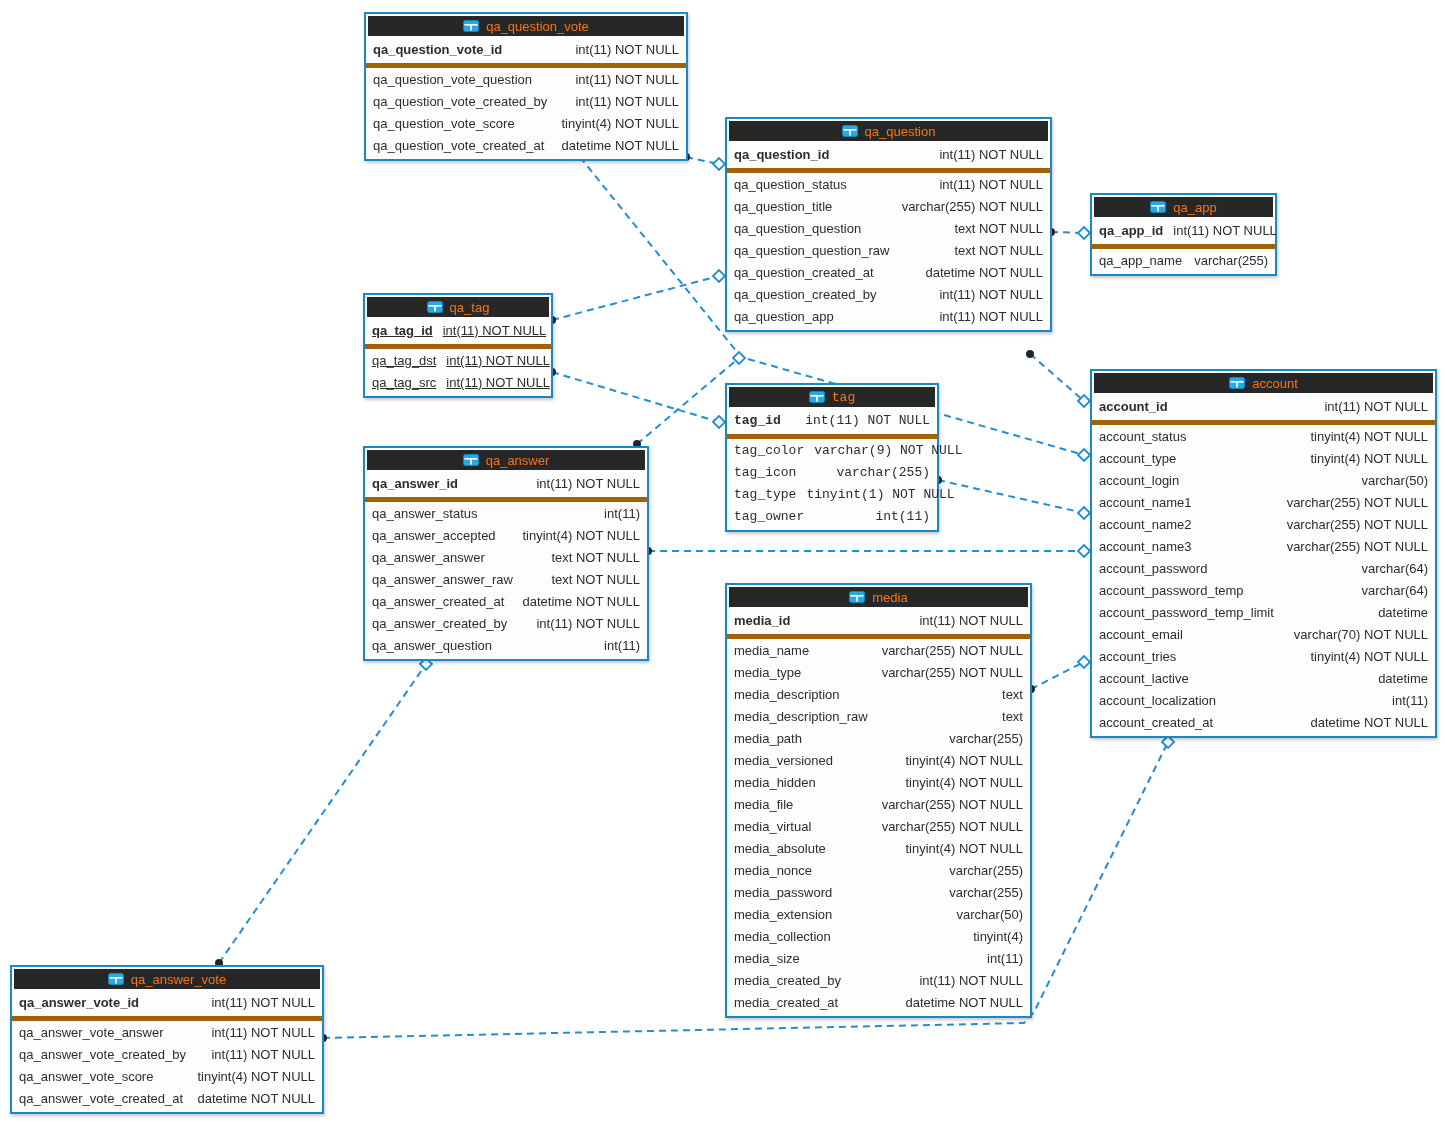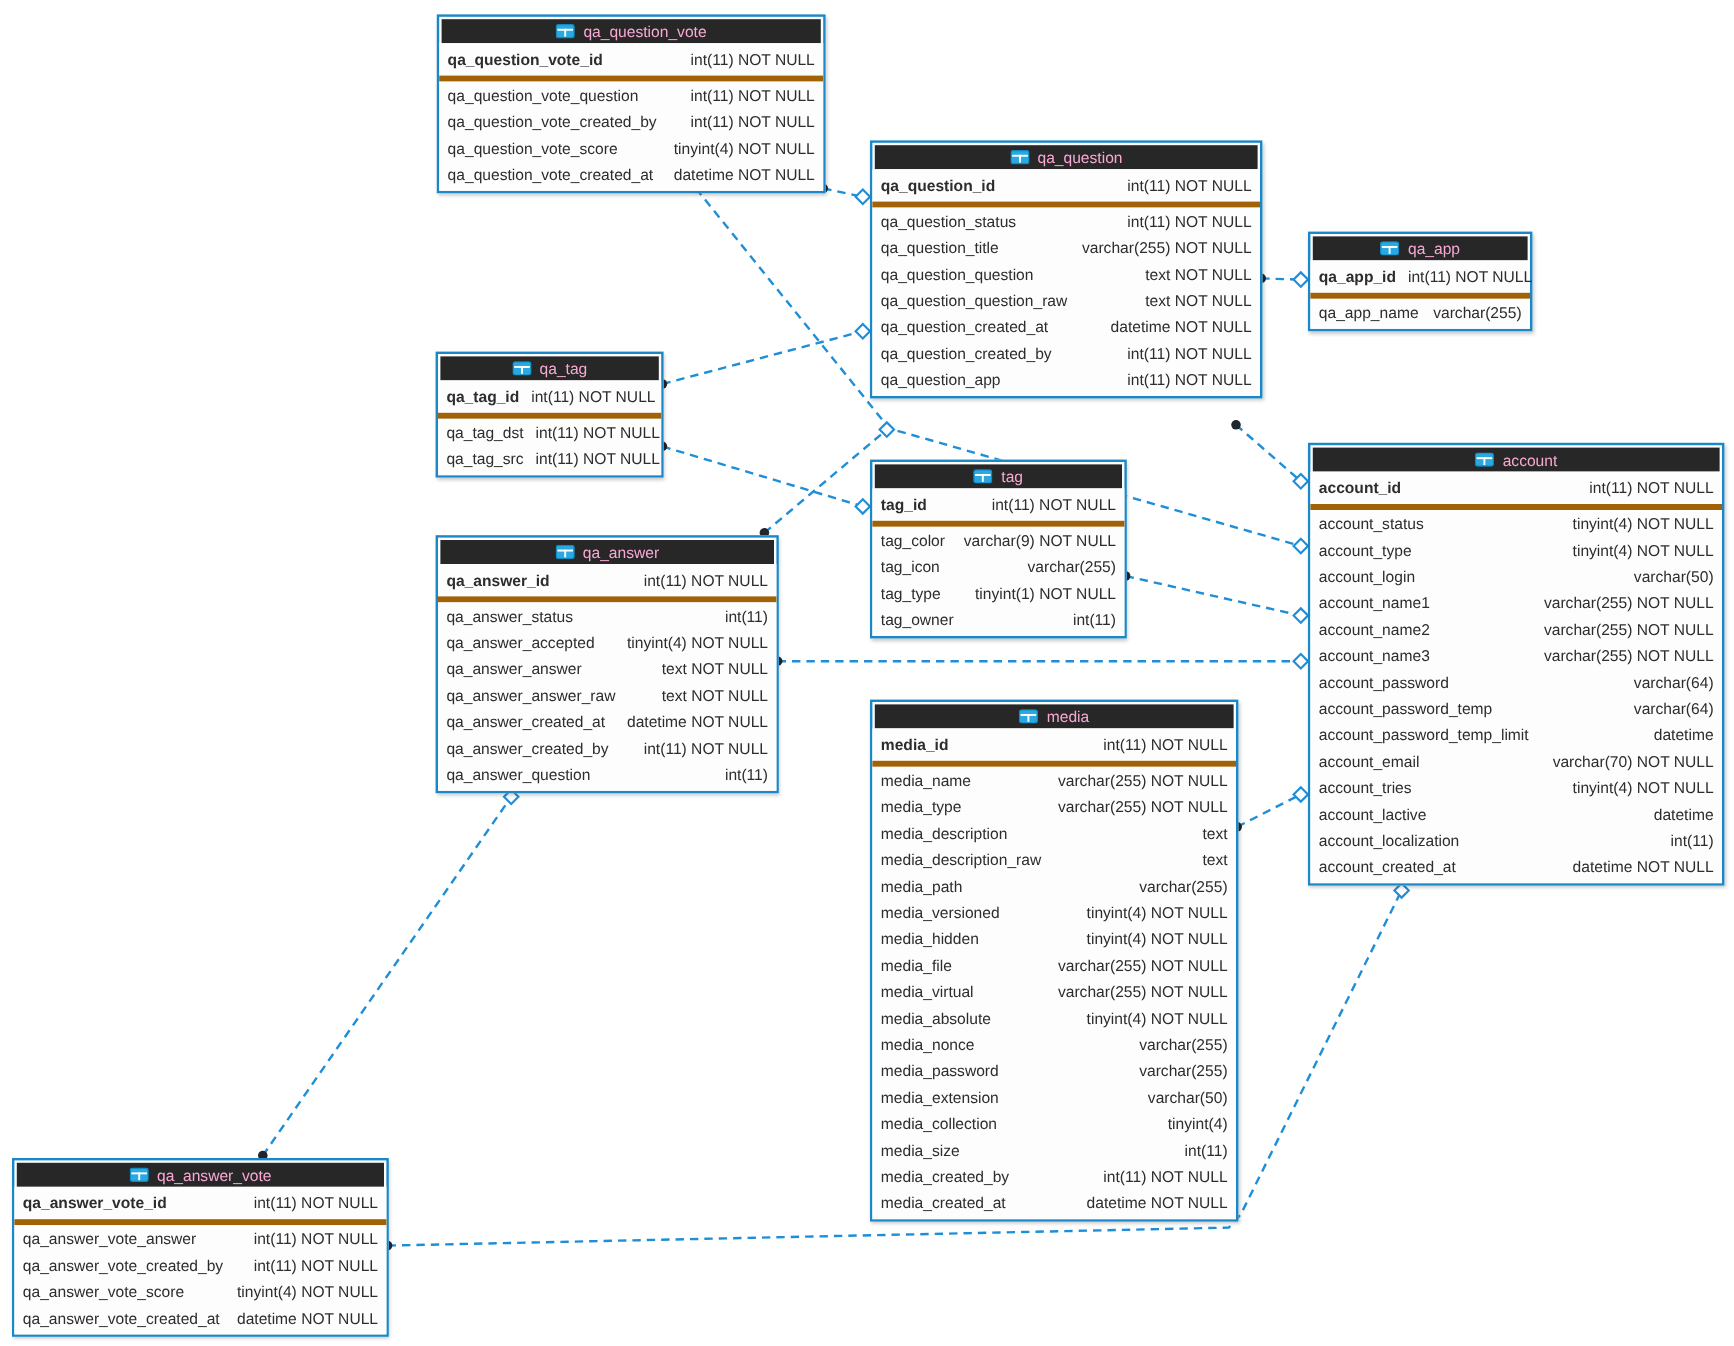--- a/index.html
+++ b/index.html
@@ -8,21 +8,21 @@
     font-family:"Liberation Sans","DejaVu Sans",sans-serif;overflow:hidden;
   }
   #diagram{position:absolute;inset:0;}
   #relations-layer{position:absolute;left:0;top:0;z-index:1;}
   .db-table{
     position:absolute;z-index:2;background:#fdfdfd;
     border:2px solid #1a87c9;box-shadow:1px 2px 3px rgba(0,0,0,.22);
     font-size:13px;color:#2d2d2d;
   }
   .thead{
-    background:#272727;color:#f9a8d4;margin:2px 2px 0 2px;height:20px;
+    background:#272727;color:#f97316;margin:2px 2px 0 2px;height:20px;
     display:flex;align-items:center;justify-content:center;gap:7px;
     font-size:13px;white-space:nowrap;
   }
   .thead svg{flex:0 0 auto;display:block;}
   .pksec{padding:1px 0 2px 0;border-bottom:5px solid #a16207;background:#fdfdfd;}
   .colsec{padding:0 0 3px 0;background:#fdfdfd;}
   .row{
     display:flex;justify-content:space-between;align-items:center;
     height:22px;padding:0 7px;white-space:nowrap;gap:10px;
   }
@@ -192,21 +192,21 @@
           <span class="ctype">int(11) NOT NULL</span>
         </div>
       </div>
       <div class="colsec">
         <div class="row">
           <span class="cname">qa_app_name</span>
           <span class="ctype">varchar(255)</span>
         </div>
       </div>
     </div>
-    <div class="db-table" style="left: 363px; top: 293px; width: 186px;">
+    <div class="db-table" style="left: 363px; top: 293px; width: 186px; text-decoration: underline;">
       <div class="thead">
         <svg width="16" height="12" viewBox="0 0 16 12">
           <rect x="0.5" y="0.5" width="15" height="11" rx="2" fill="#29a8e2" stroke="#0f8ac0"></rect>
           <rect x="1.5" y="4" width="13" height="1.6" fill="#ffffff"></rect>
           <rect x="7.2" y="4" width="1.6" height="6.5" fill="#ffffff"></rect>
         </svg>
         <span>qa_tag</span>
       </div>
       <div class="pksec">
         <div class="row">
@@ -218,21 +218,21 @@
         <div class="row">
           <span class="cname">qa_tag_dst</span>
           <span class="ctype">int(11) NOT NULL</span>
         </div>
         <div class="row">
           <span class="cname">qa_tag_src</span>
           <span class="ctype">int(11) NOT NULL</span>
         </div>
       </div>
     </div>
-    <div class="db-table" style="left: 725px; top: 383px; width: 210px;">
+    <div class="db-table" style="left: 725px; top: 383px; width: 210px; font-family: Liberation Mono, monospace;">
       <div class="thead">
         <svg width="16" height="12" viewBox="0 0 16 12">
           <rect x="0.5" y="0.5" width="15" height="11" rx="2" fill="#29a8e2" stroke="#0f8ac0"></rect>
           <rect x="1.5" y="4" width="13" height="1.6" fill="#ffffff"></rect>
           <rect x="7.2" y="4" width="1.6" height="6.5" fill="#ffffff"></rect>
         </svg>
         <span>tag</span>
       </div>
       <div class="pksec">
         <div class="row">

